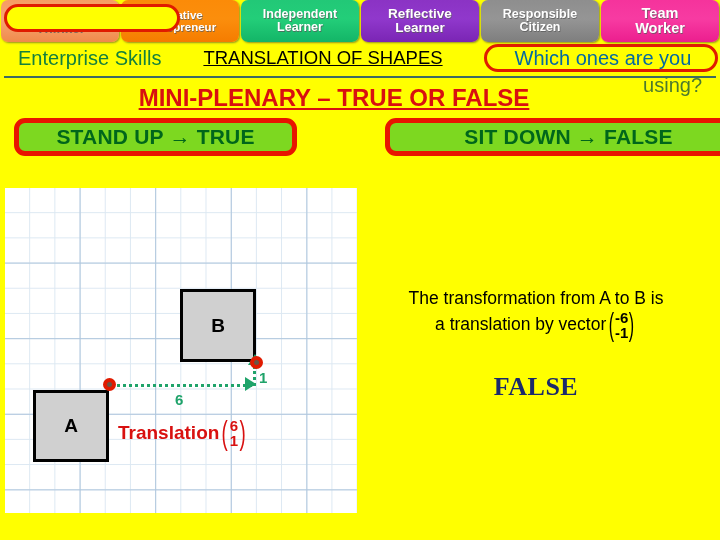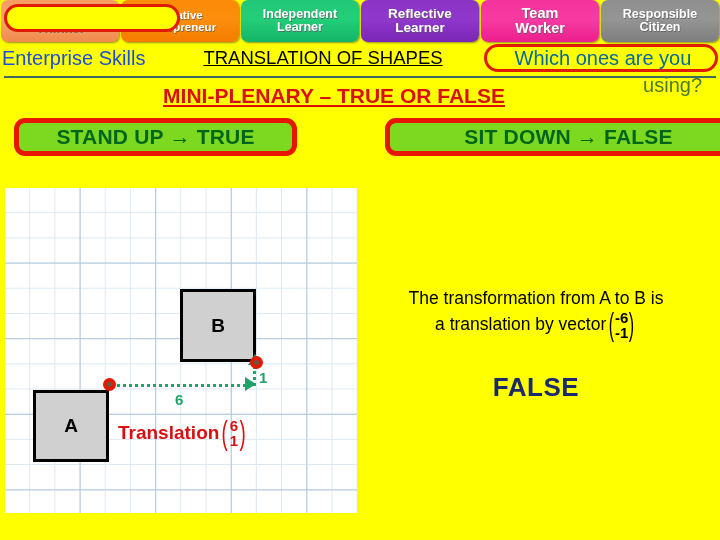--- a/index.html
+++ b/index.html
@@ -67,24 +67,24 @@
     position: absolute;
     left: 4px; top: 4px;
     width: 176px; height: 28px;
     border: 3px solid #E01B00;
     border-radius: 14px;
     background: #FFFF00;
     box-sizing: border-box;
   }
   #enterprise-skills-label {
     position: absolute;
-    left: 2px; top: 47px;
+    left: 18px; top: 47px;
     width: 200px;
     font-size: 20px;
-    color: #1d4ed8;
+    color: #15803d;
     white-space: nowrap;
     z-index: 5;
   }
   #translation-title {
     position: absolute;
     left: 168px; top: 47px;
     width: 310px;
     text-align: center;
     font-size: 18.5px;
     font-weight: normal;
@@ -128,21 +128,21 @@
     left: 4px; top: 76px;
     width: 712px; height: 2px;
     background: #3E6B63;
   }
 
   #mini-plenary {
     position: absolute;
     left: 0; top: 84px;
     width: 668px;
     text-align: center;
-    font-size: 21px;
+    font-size: 24px;
     font-weight: bold;
     color: #D81010;
     text-decoration: underline;
     white-space: nowrap;
   }
 
   
   .tf-button {
     position: absolute;
     border: 5px solid #E81500;
@@ -310,20 +310,21 @@
   }
   #answer-false {
     position: absolute;
     left: 352px; top: 372px;
     width: 368px;
     text-align: center;
     font-size: 26px;
     font-weight: bold;
     color: #1B2A6B;
     letter-spacing: 0.5px;
+    font-family: Liberation Serif, serif;
   }
 </style>
 </head>
 <body>
 
 <div id="skills-ribbon">
   <div class="skill-tab tab-positive">
     <span class="tab-line fs-13">Positive</span>
     <span class="tab-line fs-13">Thinker</span>
   </div>
@@ -332,27 +333,27 @@
     <span class="tab-line fs-11">Entrepreneur</span>
   </div>
   <div class="skill-tab tab-independent">
     <span class="tab-line fs-12">Independent</span>
     <span class="tab-line fs-12">Learner</span>
   </div>
   <div class="skill-tab tab-reflective">
     <span class="tab-line fs-13">Reflective</span>
     <span class="tab-line fs-13">Learner</span>
   </div>
+  <div class="skill-tab tab-responsible">
+    <span class="tab-line fs-12">Responsible</span>
+    <span class="tab-line fs-12">Citizen</span>
+  </div>
   <div class="skill-tab tab-team">
     <span class="tab-line fs-14">Team</span>
     <span class="tab-line fs-14">Worker</span>
-  </div>
-  <div class="skill-tab tab-responsible">
-    <span class="tab-line fs-12">Responsible</span>
-    <span class="tab-line fs-12">Citizen</span>
   </div>
 </div>
 
 <div id="title-band"></div>
 
 <div id="enterprise-skills-box"></div>
 <div id="enterprise-skills-label">Enterprise Skills</div>
 
 <div id="translation-title">TRANSLATION OF SHAPES</div>
 

